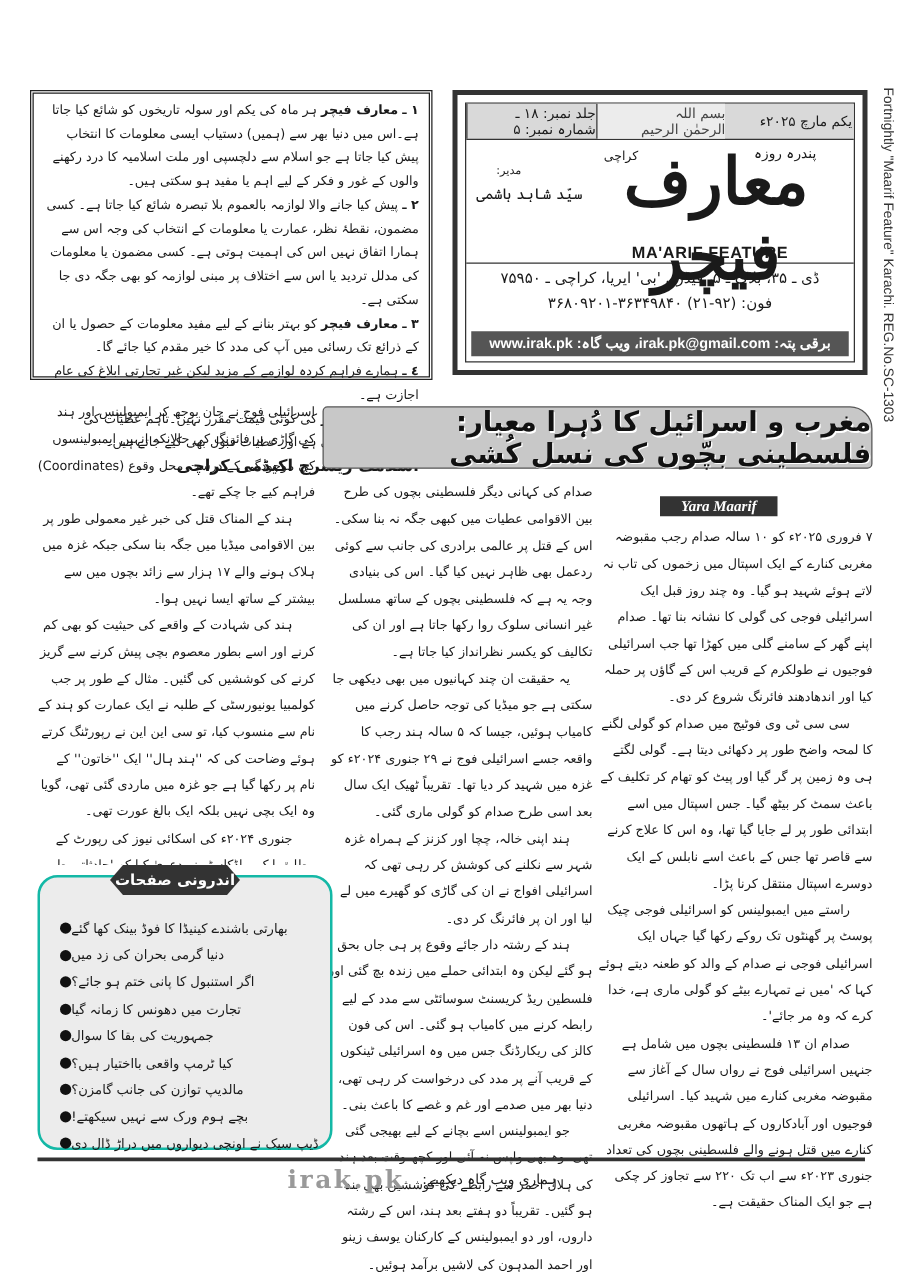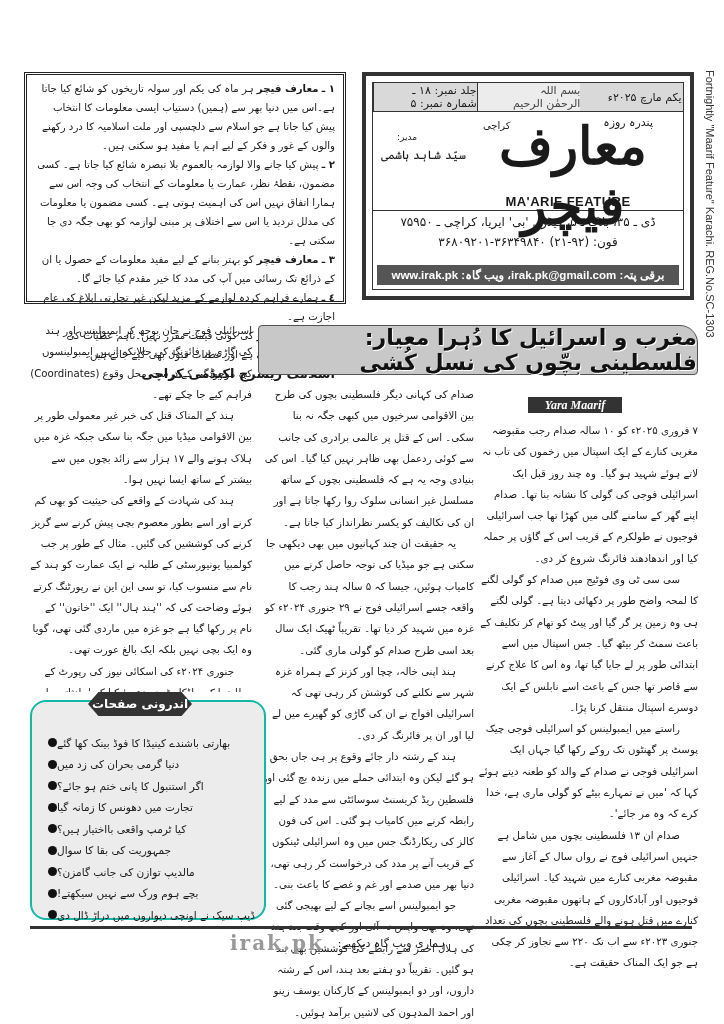--- a/index.html
+++ b/index.html
@@ -118,21 +118,21 @@
 <div class="abs author">Yara Maarif</div>
 
 <div class="abs col col-right rtl">
   <p class="noindent">۷ فروری ۲۰۲۵ء کو ۱۰ سالہ صدام رجب مقبوضہ مغربی کنارے کے ایک اسپتال میں زخموں کی تاب نہ لاتے ہوئے شہید ہو گیا۔ وہ چند روز قبل ایک اسرائیلی فوجی کی گولی کا نشانہ بنا تھا۔ صدام اپنے گھر کے سامنے گلی میں کھڑا تھا جب اسرائیلی فوجیوں نے طولکرم کے قریب اس کے گاؤں پر حملہ کیا اور اندھادھند فائرنگ شروع کر دی۔</p>
   <p>سی سی ٹی وی فوٹیج میں صدام کو گولی لگنے کا لمحہ واضح طور پر دکھائی دیتا ہے۔ گولی لگتے ہی وہ زمین پر گر گیا اور پیٹ کو تھام کر تکلیف کے باعث سمٹ کر بیٹھ گیا۔ جس اسپتال میں اسے ابتدائی طور پر لے جایا گیا تھا، وہ اس کا علاج کرنے سے قاصر تھا جس کے باعث اسے نابلس کے ایک دوسرے اسپتال منتقل کرنا پڑا۔</p>
   <p>راستے میں ایمبولینس کو اسرائیلی فوجی چیک پوسٹ پر گھنٹوں تک روکے رکھا گیا جہاں ایک اسرائیلی فوجی نے صدام کے والد کو طعنہ دیتے ہوئے کہا کہ 'میں نے تمہارے بیٹے کو گولی ماری ہے، خدا کرے کہ وہ مر جائے'۔</p>
   <p>صدام ان ۱۳ فلسطینی بچوں میں شامل ہے جنہیں اسرائیلی فوج نے رواں سال کے آغاز سے مقبوضہ مغربی کنارے میں شہید کیا۔ اسرائیلی فوجیوں اور آبادکاروں کے ہاتھوں مقبوضہ مغربی کنارے میں قتل ہونے والے فلسطینی بچوں کی تعداد جنوری ۲۰۲۳ء سے اب تک ۲۲۰ سے تجاوز کر چکی ہے جو ایک المناک حقیقت ہے۔</p>
 </div>
 
 <div class="abs col col-mid rtl">
-  <p class="noindent">صدام کی کہانی دیگر فلسطینی بچوں کی طرح بین الاقوامی سرخیوں میں کبھی جگہ نہ بنا سکی۔ اس کے قتل پر عالمی برادری کی جانب سے کوئی ردعمل بھی ظاہر نہیں کیا گیا۔ اس کی بنیادی وجہ یہ ہے کہ فلسطینی بچوں کے ساتھ مسلسل غیر انسانی سلوک روا رکھا جاتا ہے اور ان کی تکالیف کو یکسر نظرانداز کیا جاتا ہے۔</p>
+  <p class="noindent">صدام کی کہانی دیگر فلسطینی بچوں کی طرح بین الاقوامی عطیات میں کبھی جگہ نہ بنا سکی۔ اس کے قتل پر عالمی برادری کی جانب سے کوئی ردعمل بھی ظاہر نہیں کیا گیا۔ اس کی بنیادی وجہ یہ ہے کہ فلسطینی بچوں کے ساتھ مسلسل غیر انسانی سلوک روا رکھا جاتا ہے اور ان کی تکالیف کو یکسر نظرانداز کیا جاتا ہے۔</p>
   <p>یہ حقیقت ان چند کہانیوں میں بھی دیکھی جا سکتی ہے جو میڈیا کی توجہ حاصل کرنے میں کامیاب ہوئیں، جیسا کہ ۵ سالہ ہند رجب کا واقعہ جسے اسرائیلی فوج نے ۲۹ جنوری ۲۰۲۴ء کو غزہ میں شہید کر دیا تھا۔ تقریباً ٹھیک ایک سال بعد اسی طرح صدام کو گولی ماری گئی۔</p>
   <p>ہند اپنی خالہ، چچا اور کزنز کے ہمراہ غزہ شہر سے نکلنے کی کوشش کر رہی تھی کہ اسرائیلی افواج نے ان کی گاڑی کو گھیرے میں لے لیا اور ان پر فائرنگ کر دی۔</p>
   <p>ہند کے رشتہ دار جائے وقوع پر ہی جاں بحق ہو گئے لیکن وہ ابتدائی حملے میں زندہ بچ گئی اور فلسطین ریڈ کریسنٹ سوسائٹی سے مدد کے لیے رابطہ کرنے میں کامیاب ہو گئی۔ اس کی فون کالز کی ریکارڈنگ جس میں وہ اسرائیلی ٹینکوں کے قریب آنے پر مدد کی درخواست کر رہی تھی، دنیا بھر میں صدمے اور غم و غصے کا باعث بنی۔</p>
   <p>جو ایمبولینس اسے بچانے کے لیے بھیجی گئی تھی، وہ بھی واپس نہ آئی اور کچھ وقت بعد ہند کی ہلال احمر سے رابطے کی کوششیں بھی بند ہو گئیں۔ تقریباً دو ہفتے بعد ہند، اس کے رشتہ داروں، اور دو ایمبولینس کے کارکنان یوسف زینو اور احمد المدہون کی لاشیں برآمد ہوئیں۔ تحقیقات سے معلوم ہوا کہ</p>
 </div>
 
 <div class="abs col col-left rtl" style="height:372px; overflow:hidden;">
   <p class="noindent">اسرائیلی فوج نے جان بوجھ کر ایمبولینس اور ہند کی گاڑی پر فائرنگ کی حالانکہ انہیں ایمبولینسوں کی موجودگی کے درست محل وقوع (Coordinates) فراہم کیے جا چکے تھے۔</p>
   <p>ہند کے المناک قتل کی خبر غیر معمولی طور پر بین الاقوامی میڈیا میں جگہ بنا سکی جبکہ غزہ میں ہلاک ہونے والے ۱۷ ہزار سے زائد بچوں میں سے بیشتر کے ساتھ ایسا نہیں ہوا۔</p>
   <p>ہند کی شہادت کے واقعے کی حیثیت کو بھی کم کرنے اور اسے بطور معصوم بچی پیش کرنے سے گریز کرنے کی کوششیں کی گئیں۔ مثال کے طور پر جب کولمبیا یونیورسٹی کے طلبہ نے ایک عمارت کو ہند کے نام سے منسوب کیا، تو سی این این نے رپورٹنگ کرتے ہوئے وضاحت کی کہ ''ہند ہال'' ایک ''خاتون'' کے نام پر رکھا گیا ہے جو غزہ میں ماردی گئی تھی، گویا وہ ایک بچی نہیں بلکہ ایک بالغ عورت تھی۔</p>
@@ -152,25 +152,25 @@
     <li>
         <span class="dot"></span>
         <span>اگر استنبول کا پانی ختم ہو جائے؟</span>
       </li>
     <li>
         <span class="dot"></span>
         <span>تجارت میں دھونس کا زمانہ گیا</span>
       </li>
     <li>
         <span class="dot"></span>
-        <span>کیا ٹرمپ واقعی بااختیار ہیں؟</span>
+        <span>جمہوریت کی بقا کا سوال</span>
       </li>
     <li>
         <span class="dot"></span>
-        <span>جمہوریت کی بقا کا سوال</span>
+        <span>کیا ٹرمپ واقعی بااختیار ہیں؟</span>
       </li>
     <li>
         <span class="dot"></span>
         <span>مالدیپ توازن کی جانب گامزن؟</span>
       </li>
     <li>
         <span class="dot"></span>
         <span>بچے ہوم ورک سے نہیں سیکھتے!</span>
       </li>
     <li>

